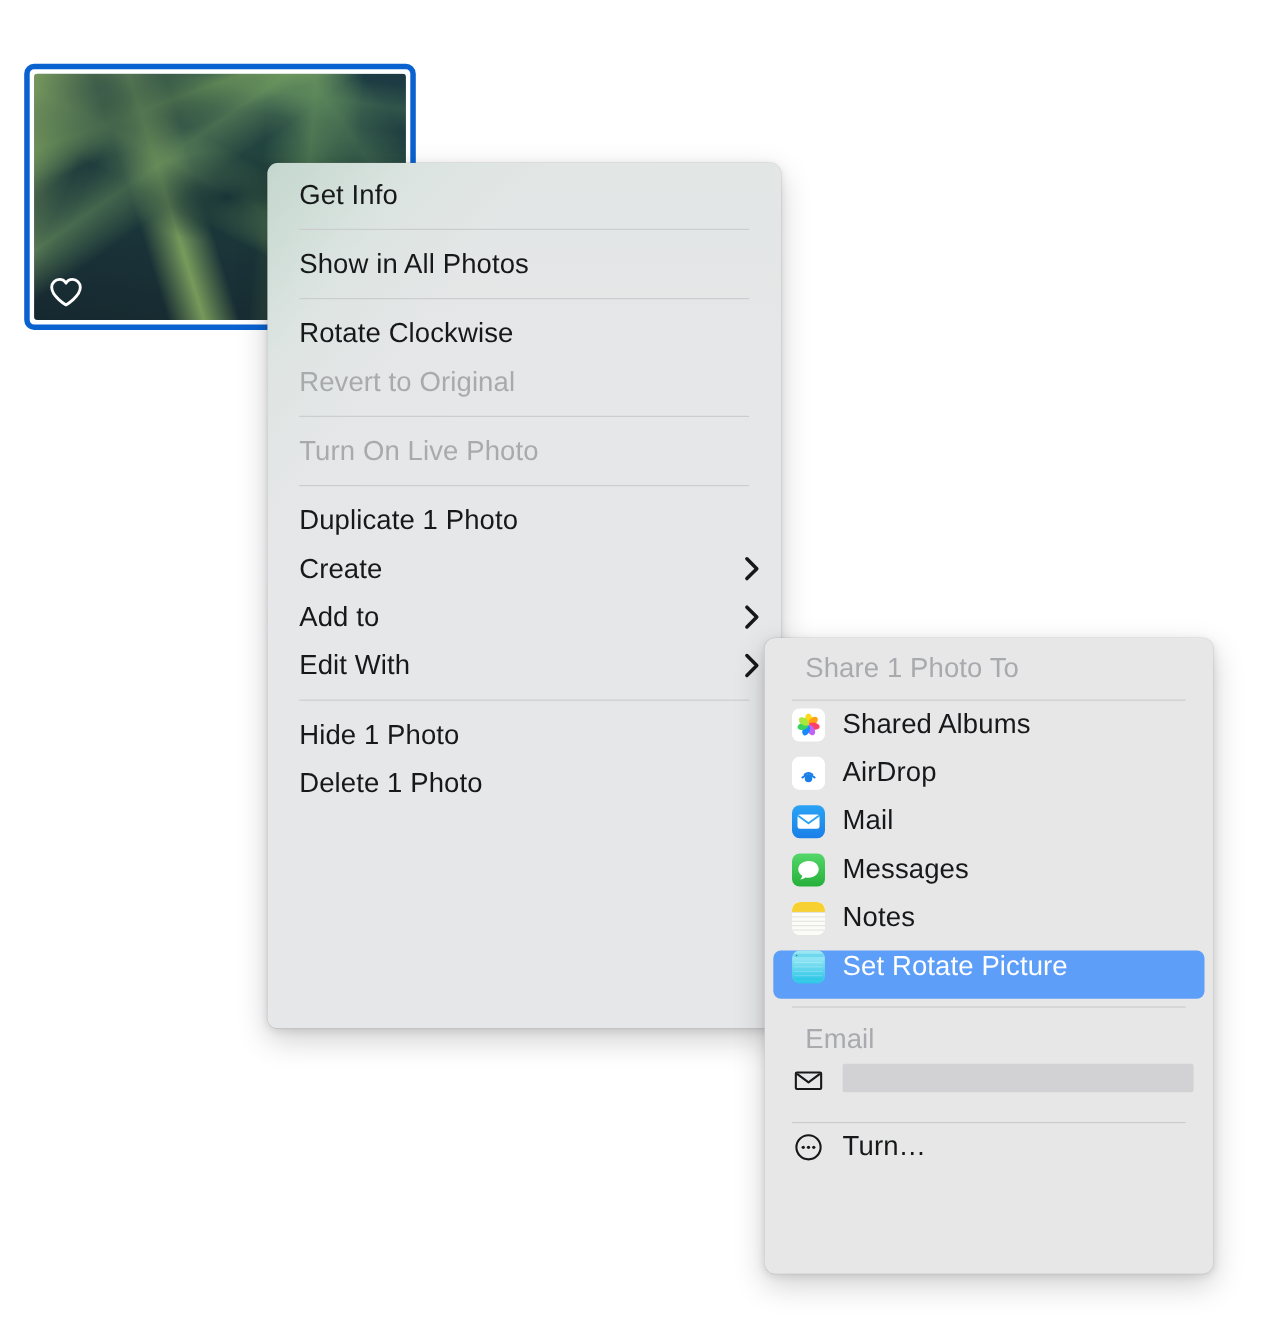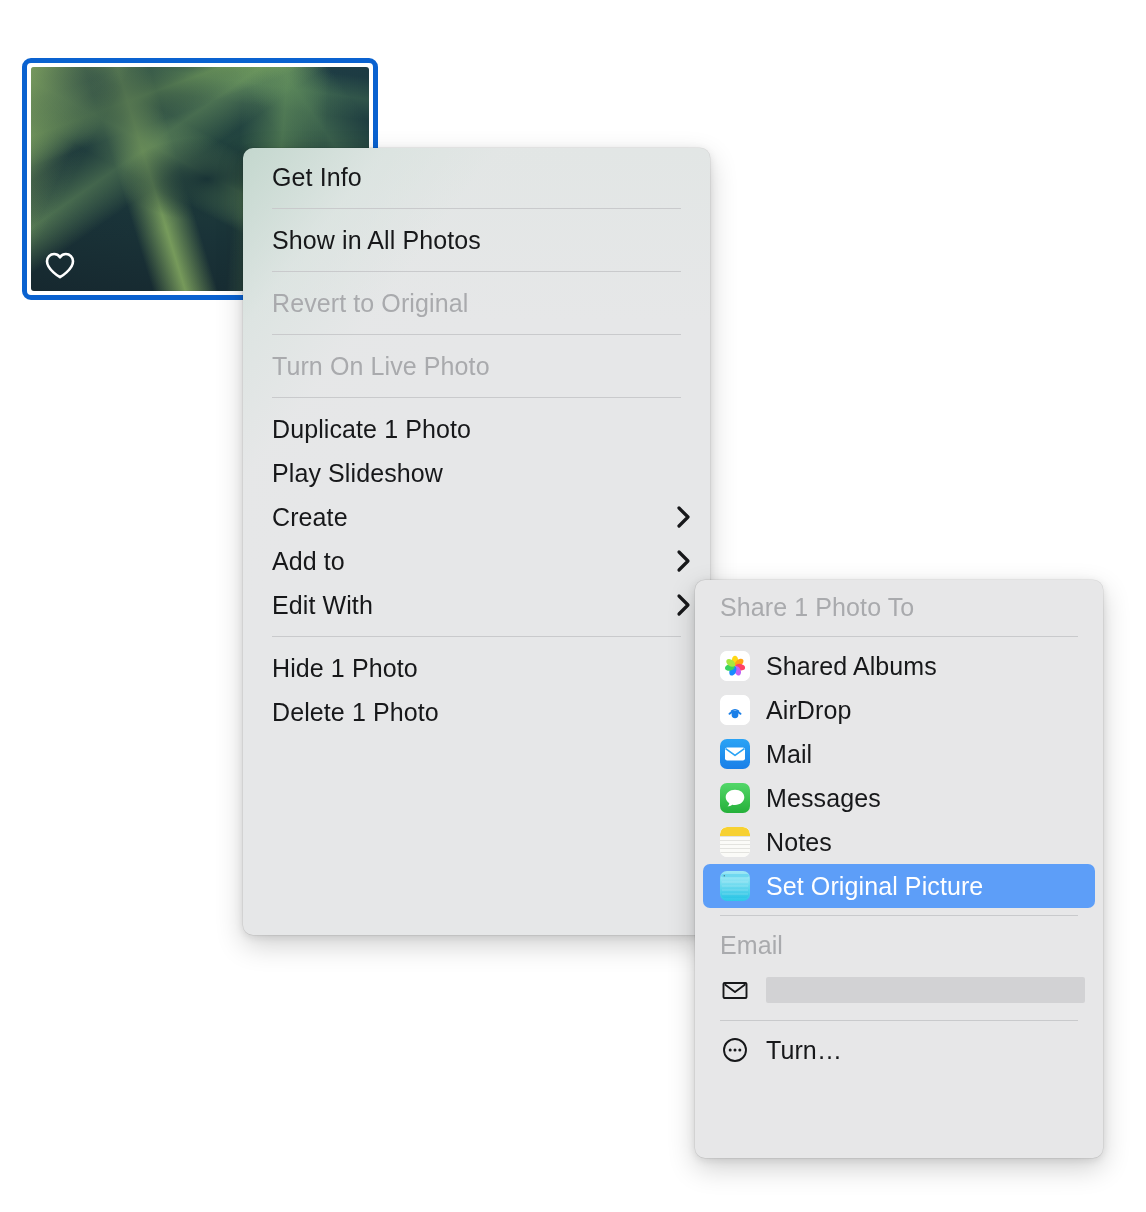--- a/index.html
+++ b/index.html
@@ -136,26 +136,26 @@
 
   
   .sub-header {
     height: 44px;
     display: flex;
     align-items: center;
     padding-left: 25px;
     font-size: 25px;
     color: #a9aaad;
     letter-spacing: 0.1px;
+    margin-left: 12px;
   }
   .sub-row {
     position: relative;
     height: 44px;
     display: flex;
-    align-items: center;
     padding: 0 14px 0 25px;
     font-size: 25px;
     color: #17181a;
     letter-spacing: 0.1px;
     white-space: nowrap;
   }
   .sub-row .app-icon {
     width: 30px;
     height: 30px;
     margin-right: 16px;
@@ -224,39 +224,39 @@
   <div class="separator"></div>
 
   <div class="grp">
     <div class="menu-row">
       <span>Show in All Photos</span>
     </div>
   </div>
   <div class="separator"></div>
 
   <div class="grp">
+    <div class="menu-row">
+      <span>Rotate Clockwise</span>
+    </div>
     <div class="menu-row disabled">
       <span>Revert to Original</span>
     </div>
   </div>
   <div class="separator"></div>
 
   <div class="grp">
     <div class="menu-row disabled">
       <span>Turn On Live Photo</span>
     </div>
   </div>
   <div class="separator"></div>
 
   <div class="grp">
     <div class="menu-row">
       <span>Duplicate 1 Photo</span>
-    </div>
-    <div class="menu-row">
-      <span>Play Slideshow</span>
     </div>
     <div class="menu-row">
       <span>Create</span>
       <span class="chevron">
         <svg width="16" height="24" viewBox="0 0 16 24">
             <path d="M3 3 L12 12 L3 21" stroke="#17181a" stroke-width="3.2" fill="none" stroke-linecap="round" stroke-linejoin="round"></path>
           </svg>
       </span>
     </div>
     <div class="menu-row">
@@ -375,21 +375,21 @@
         <rect x="1" y="3" width="28" height="3.2" rx="1.6" fill="#6fd8ef"></rect>
         <circle cx="4.3" cy="4.7" r="0.7" fill="#1f2a33" opacity="0.55"></circle>
         <g stroke="#ffffff" stroke-width="0.55" opacity="0.4">
           <line x1="2" y1="11" x2="28" y2="11"></line>
           <line x1="2" y1="15" x2="28" y2="15"></line>
           <line x1="2" y1="19" x2="28" y2="19"></line>
           <line x1="2" y1="23" x2="28" y2="23"></line>
         </g>
       </svg>
     </span>
-    <span>Set Original Picture</span>
+    <span>Set Rotate Picture</span>
   </div>
 
   <div class="separator"></div>
 
   <div class="sub-header">Email</div>
 
   <div class="sub-row email-row">
     <span class="app-icon icon-envelope">
       <svg width="30" height="30" viewBox="0 0 30 30">
         <rect x="3.5" y="8" width="23" height="15" rx="1" stroke="#17181a" stroke-width="1.9" fill="none"></rect>

